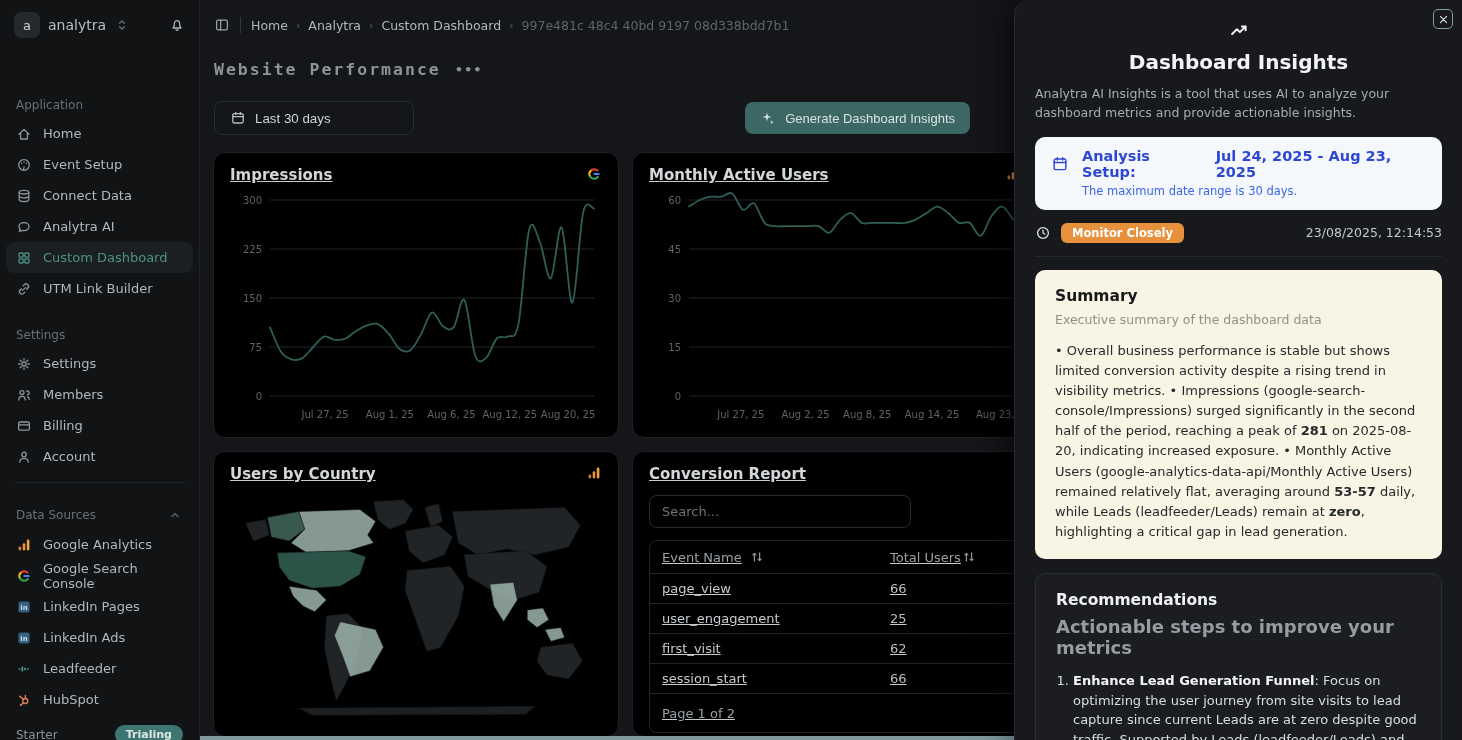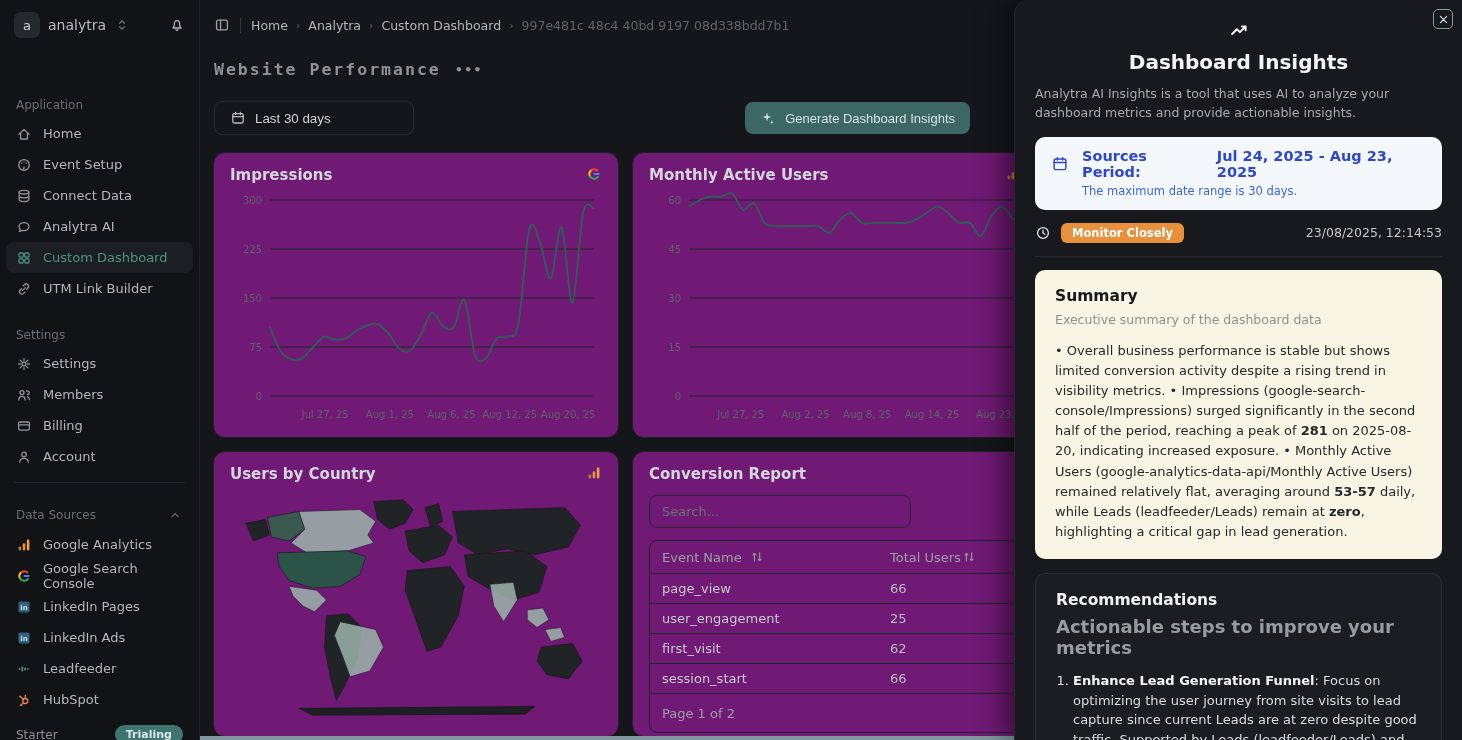--- a/index.html
+++ b/index.html
@@ -39,21 +39,21 @@
   .crumb.last { color:#5e656b; }
   .title-row { display:flex; align-items:center; gap:14px; padding:10px 14px 0; }
   .page-title { font-family:"DejaVu Sans Mono","Liberation Mono",monospace; font-weight:700; font-size:16.5px; letter-spacing:2px; color:#8e9398; }
   .title-menu { color:#8b9196; letter-spacing:1px; font-weight:700; cursor:pointer; }
   .controls { display:flex; align-items:center; justify-content:space-between; margin:22px 14px 0 14px; padding-right:30px; }
   .date-btn { display:flex; align-items:center; gap:9px; border:1px solid #282d31; border-radius:8px; padding:8px 15px; width:200px; color:#ced3d6; cursor:pointer; background:transparent; }
   .date-btn .ico { color:#b7bcc0; }
   .gen-btn { display:flex; align-items:center; gap:9px; background:#3c6765; border:none; border-radius:8px; padding:8px 15px; color:#d4e3e1; font-size:13px; cursor:pointer; }
   .gen-btn .ico { color:#cfe0de; }
   .cards { display:grid; grid-template-columns:406px 406px; gap:13px; margin:17px 0 0 13px; width:1060px; }
-  .card { background:#701a75; border:1px solid #1e2226; border-radius:12px; padding:13px 16px; height:286px; position:relative; }
+  .card { background:#000000; border:1px solid #1e2226; border-radius:12px; padding:13px 16px; height:286px; position:relative;text-decoration:underline; }
   .card-h { display:flex; align-items:flex-start; justify-content:space-between; }
   .card-title { font-size:15px; font-weight:600; color:#d3d7da; }
   .chart-wrap { margin-top:4px; }
   .axis-txt { fill:#5d646a; font-size:10px; font-family:"DejaVu Sans",sans-serif; }
   .grid-line { stroke:#20252a; stroke-width:1; }
 
   
   .search-in { margin-top:12px; width:262px; background:transparent; border:1px solid #272c30; border-radius:8px; padding:8px 12px; color:#ced3d6; font-size:13px; font-family:inherit; }
   .search-in::placeholder { color:#6c7277; }
   .ctable { margin-top:12px; border:1px solid #20252a; border-radius:8px; overflow:hidden; }
@@ -524,21 +524,21 @@
   <p class="panel-desc">Analytra AI Insights is a tool that uses AI to analyze your dashboard metrics and provide actionable insights.</p>
 
   <div class="ap-card">
     <div class="ap-row">
       <span class="ico">
           <svg viewBox="0 0 16 16" fill="none" stroke="currentColor" stroke-width="1.3" stroke-linecap="round" stroke-linejoin="round">
             <rect x="2.8" y="3.6" width="10.4" height="9.4" rx="1.5"></rect>
             <path d="M2.8 6.6h10.4M5.6 2.4v2M10.4 2.4v2"></path>
           </svg>
         </span>
-      <span class="ap-label">Sources Period:</span>
+      <span class="ap-label">Analysis Setup:</span>
       <span class="ap-value">Jul 24, 2025 - Aug 23, 2025</span>
     </div>
     <div class="ap-note">The maximum date range is 30 days.</div>
   </div>
 
   <div class="status-row">
     <span class="ico clock">
         <svg viewBox="0 0 16 16" fill="none" stroke="currentColor" stroke-width="1.3" stroke-linecap="round" stroke-linejoin="round">
           <circle cx="8" cy="8" r="5.4"></circle>
           <path d="M8 5.2V8l1.9 1.2"></path>

